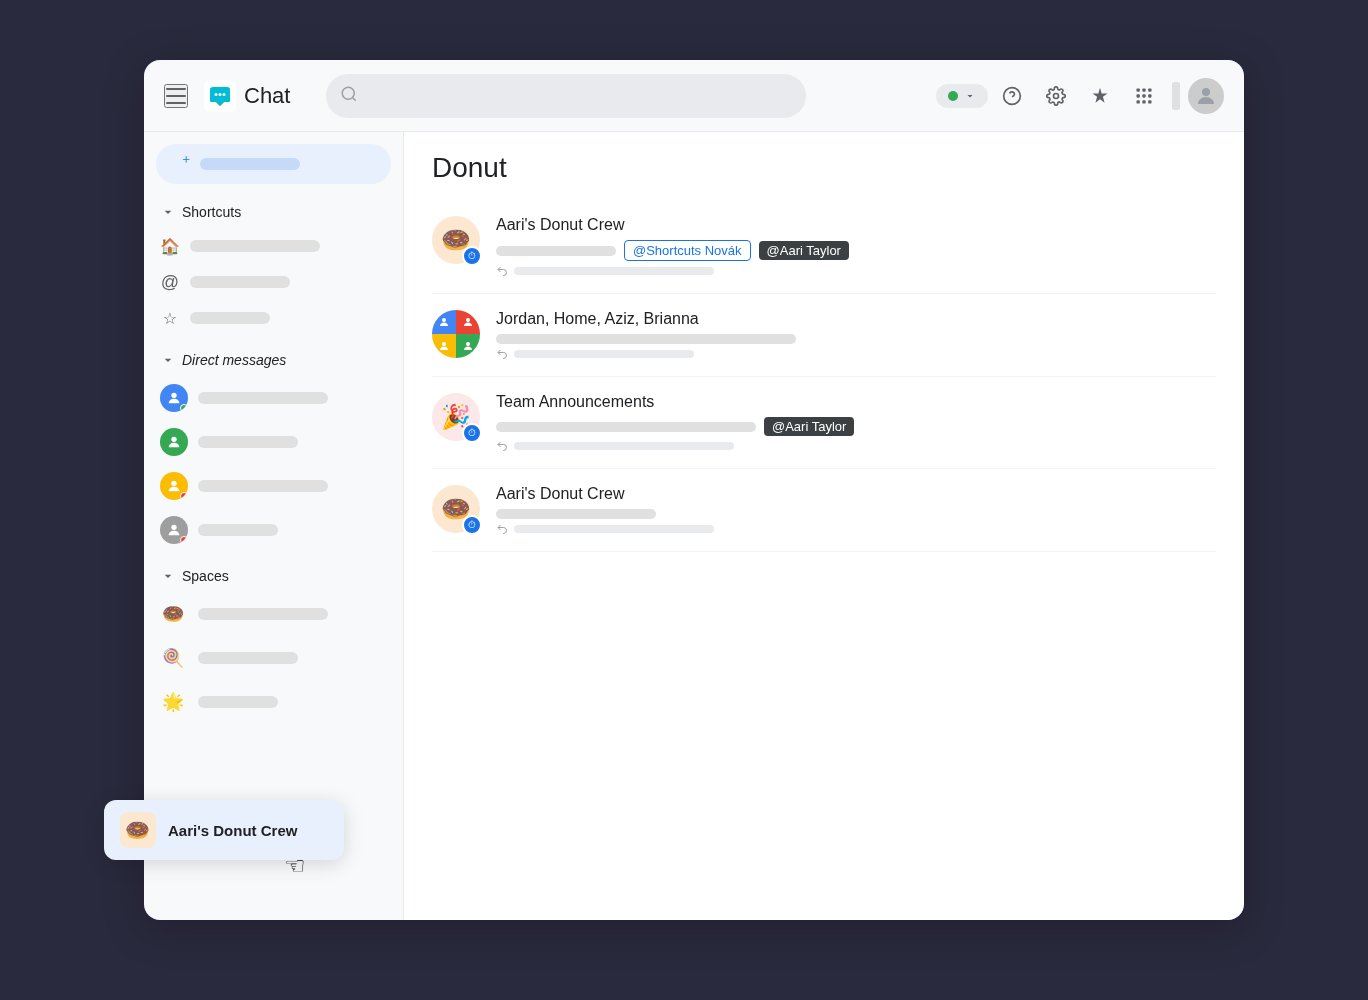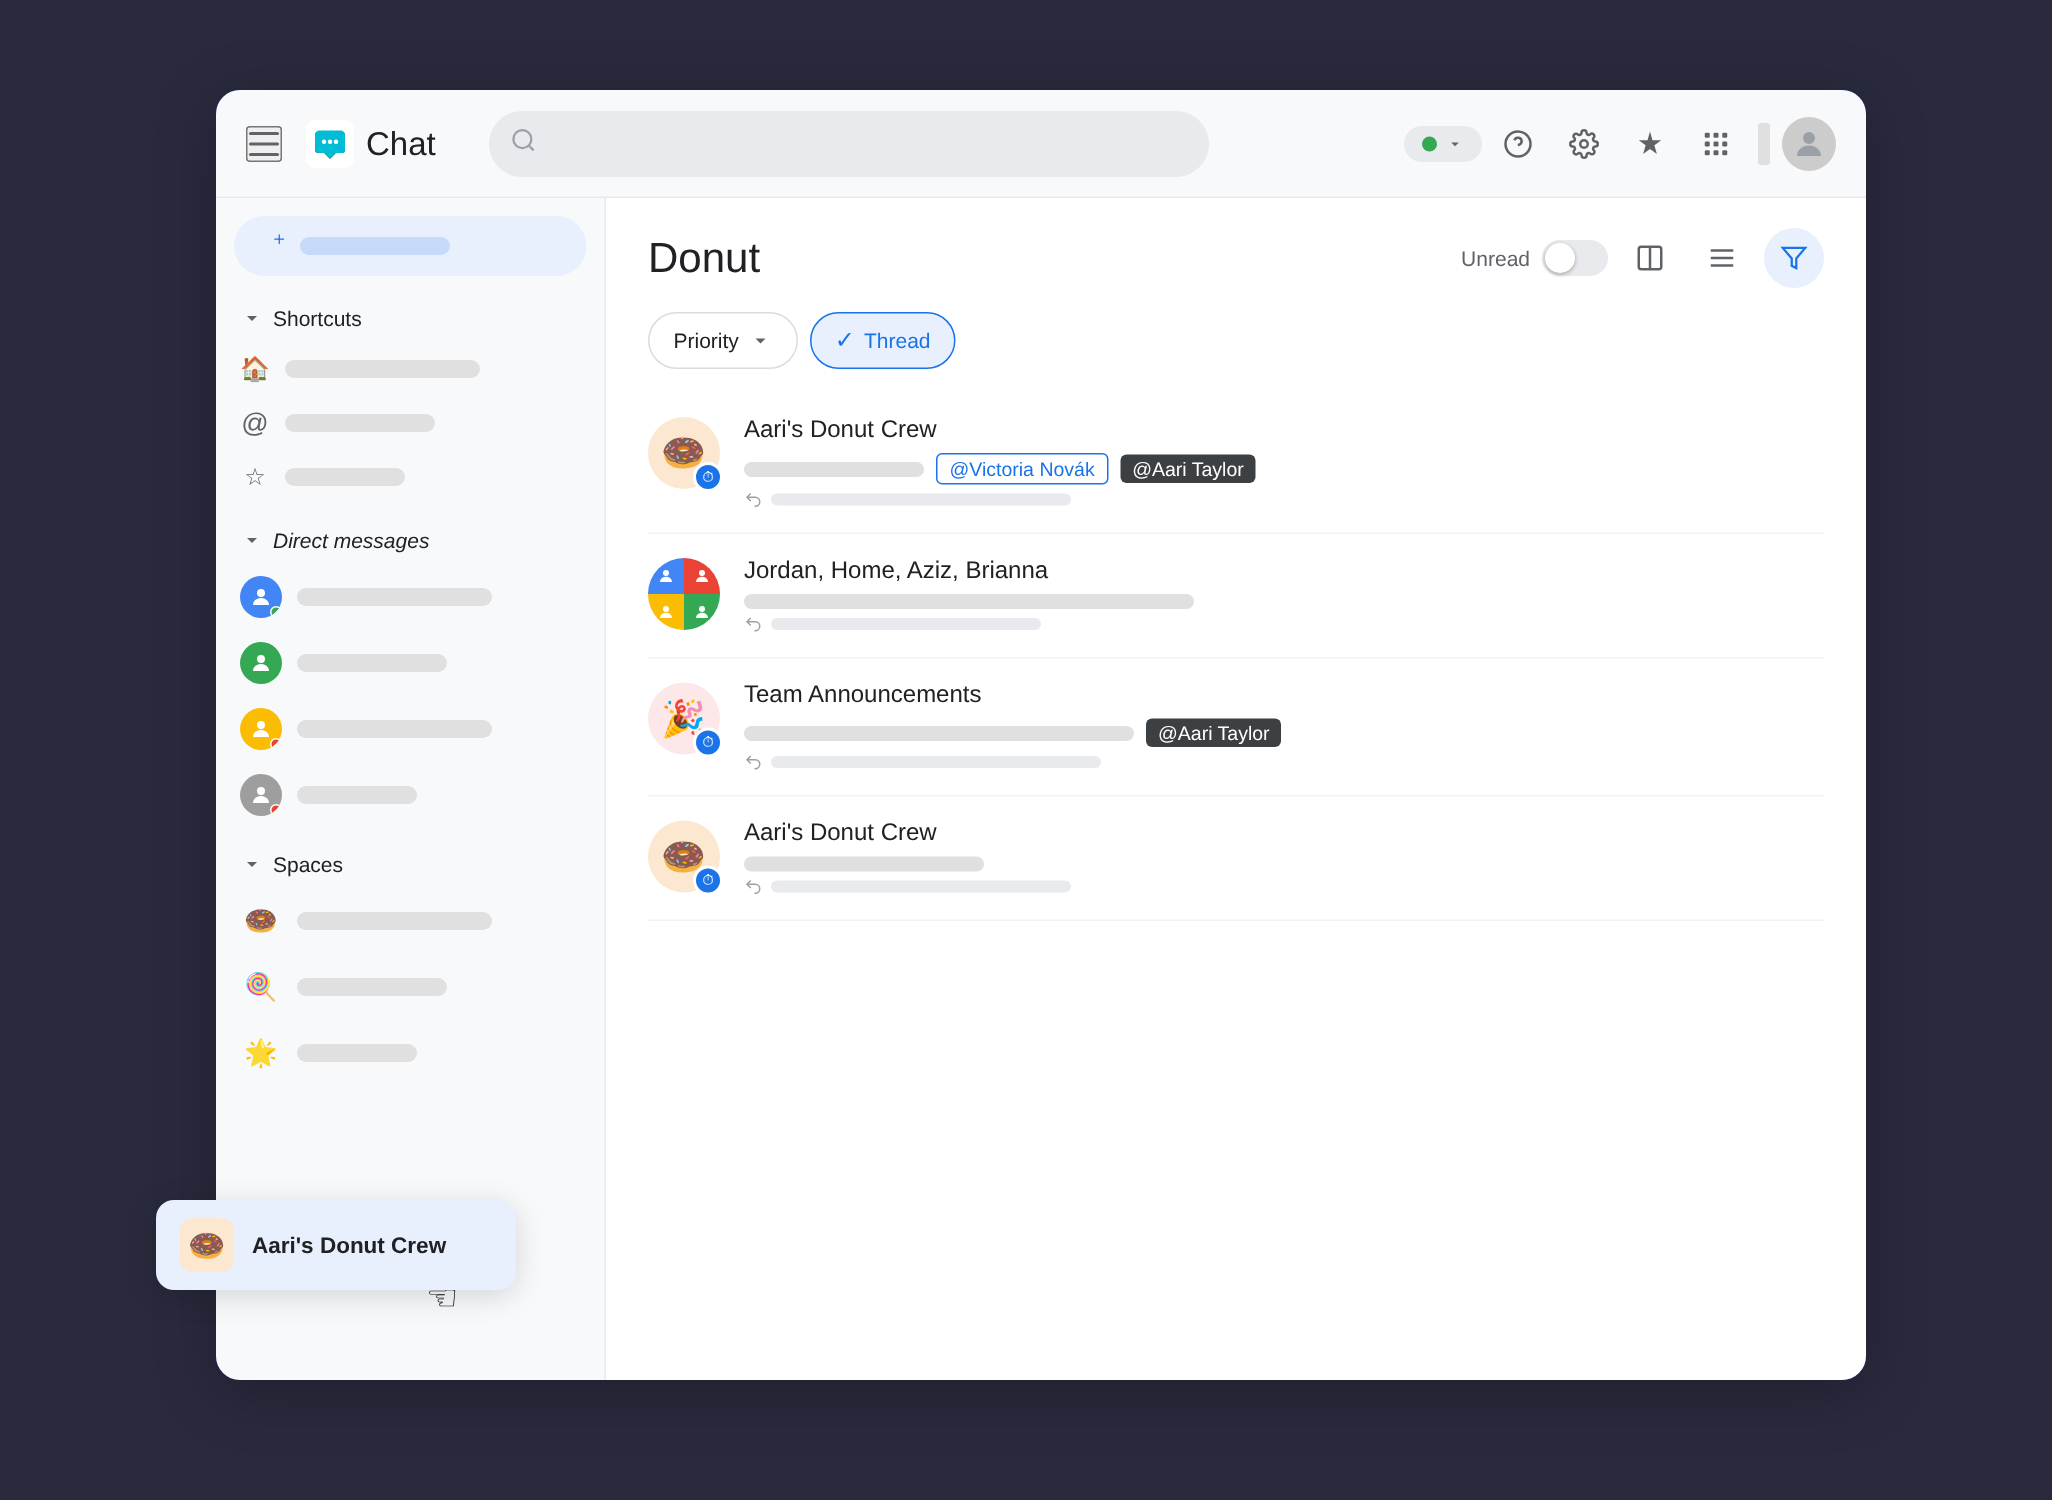--- a/index.html
+++ b/index.html
@@ -746,71 +746,35 @@
           <div class="space-icon">🌟</div>
           <div class="skeleton-text skeleton-short"></div>
         </div>
 
       </div>
 
       <div class="chat-area">
 
         <div class="chat-header">
           <h1 class="page-title">Donut</h1>
-          <div class="header-actions">
-            <span class="unread-label">Unread</span>
-            <button class="toggle-btn">
-              <div class="toggle-thumb"></div>
-            </button>
-            <button class="view-toggle-btn">
-              <svg width="20" height="20" viewBox="0 0 24 24" fill="none" stroke="#5f6368" stroke-width="2">
-                <rect x="3" y="3" width="18" height="18" rx="2"></rect>
-                <line x1="12" y1="3" x2="12" y2="21"></line>
-              </svg>
-            </button>
-            <button class="view-toggle-btn">
-              <svg width="20" height="20" viewBox="0 0 24 24" fill="none" stroke="#5f6368" stroke-width="2">
-                <line x1="3" y1="6" x2="21" y2="6"></line>
-                <line x1="3" y1="12" x2="21" y2="12"></line>
-                <line x1="3" y1="18" x2="21" y2="18"></line>
-              </svg>
-            </button>
-            <button class="filter-btn">
-              <svg width="18" height="18" viewBox="0 0 24 24" fill="none" stroke="#1a73e8" stroke-width="2">
-                <polygon points="22 3 2 3 10 12.46 10 19 14 21 14 12.46 22 3"></polygon>
-              </svg>
-            </button>
-          </div>
-        </div>
-
-        <div class="filter-chips">
-          <button class="chip">
-            <span>Priority</span>
-            <svg width="16" height="16" viewBox="0 0 24 24" fill="#5f6368">
-                <path d="M7 10l5 5 5-5z"></path>
-              </svg>
-          </button>
-          <button class="chip active">
-            <span class="chip-check">✓</span>
-            <span>Thread</span>
-          </button>
-        </div>
+        </div>
+
 
         <div class="thread-list">
 
           <div class="thread-item">
             <div style="position:relative; flex-shrink:0;">
               <div class="thread-avatar-img">🍩</div>
               <div class="thread-badge">⏱</div>
             </div>
             <div class="thread-content">
               <div class="thread-name">Aari's Donut Crew</div>
               <div class="thread-preview-row">
                 <div class="thread-skeleton" style="max-width:120px;"></div>
-                <span class="mention-tag blue-outline">@Victoria Novák</span>
+                <span class="mention-tag blue-outline">@Shortcuts Novák</span>
                 <span class="mention-tag dark">@Aari Taylor</span>
               </div>
               <div class="thread-reply-row">
                 <svg width="12" height="12" viewBox="0 0 24 24" fill="none" stroke="#9aa0a6" stroke-width="2">
                   <path d="M9 14L4 9l5-5"></path>
                     <path d="M4 9h11a6 6 0 010 12h-1"></path>
                 </svg>
                 <div class="reply-skeleton" style="width:200px;"></div>
               </div>
             </div>

